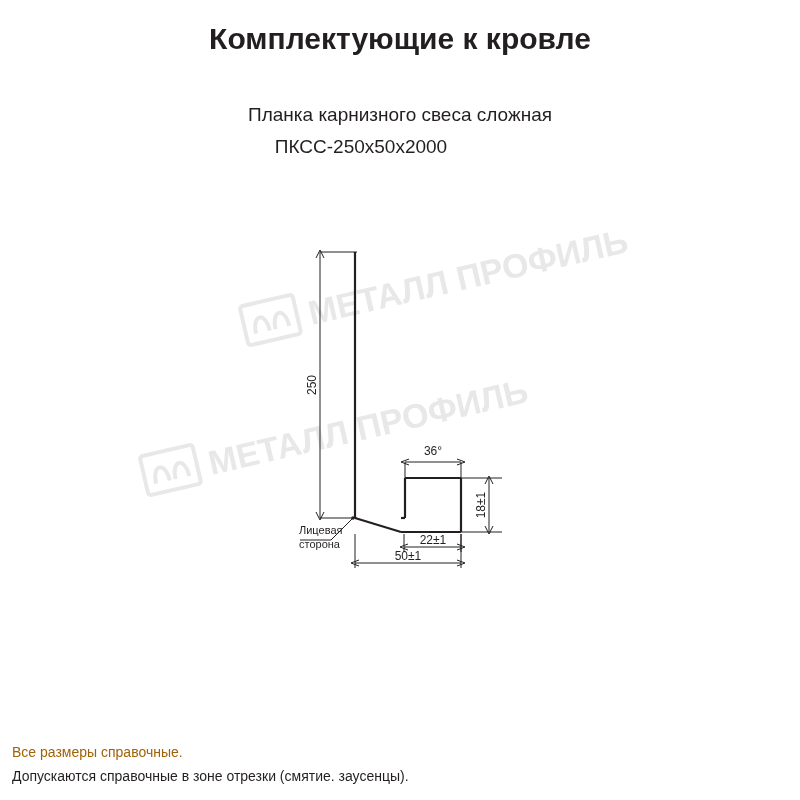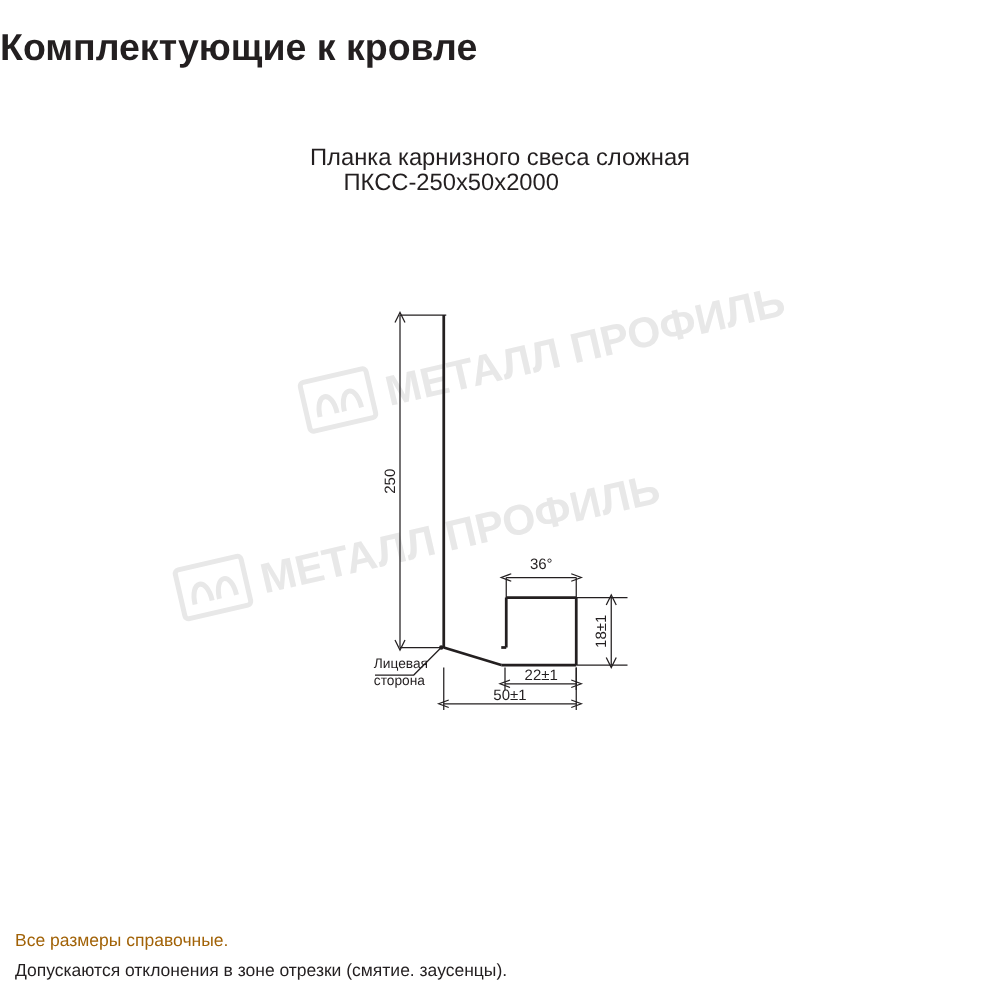--- a/index.html
+++ b/index.html
@@ -20,29 +20,29 @@
     inset: 0;
     width: 800px;
     height: 800px;
   }
   
   .main-title {
     position: absolute;
     top: 22px;
     left: 0;
     width: 800px;
-    text-align: left;
+    text-align: center;
     font-size: 30px;
     font-weight: bold;
     letter-spacing: 0px;
     color: #231f20;
   }
   .sub-title {
     position: absolute;
-    top: 116px;
+    top: 104px;
     left: 0;
     width: 800px;
     text-align: center;
     font-size: 19px;
     color: #231f20;
   }
   .sub-title2 {
     position: absolute;
     top: 136px;
     left: 0;
@@ -192,15 +192,15 @@
     <g>
       <path class="dim-line" d="M353 518 L331 540 L300 540"></path>
       <circle cx="353" cy="518" r="1.8" fill="#231f20"></circle>
       <text class="lead-text" x="299" y="534">Лицевая</text>
       <text class="lead-text" x="299" y="548">сторона</text>
     </g>
 
   </svg>
 
   <div class="note1">Все размеры справочные.</div>
-  <div class="note2">Допускаются отклонения в зоне отрезки (смятие. заусенцы).</div>
+  <div class="note2">Допускаются справочные в зоне отрезки (смятие. заусенцы).</div>
 
 </div>
 
 </body></html>

